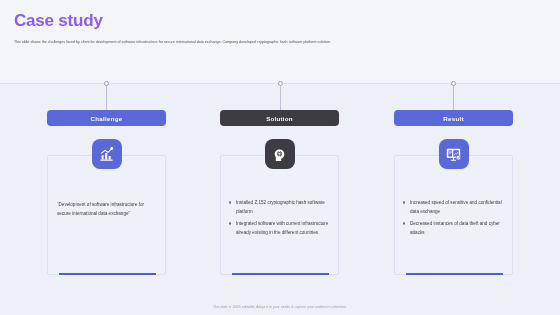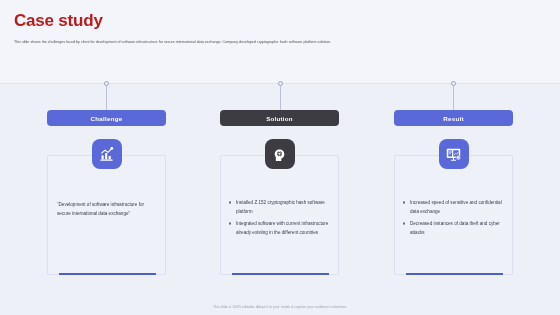--- a/index.html
+++ b/index.html
@@ -30,21 +30,21 @@
     height: 83px;
     background: #f4f5fa;
     box-sizing: border-box;
   }
   .page-title {
     position: absolute;
     left: 14px;
     top: 11px;
     font-size: 17px;
     font-weight: bold;
-    color: #b91c1c;
+    color: #8b5cf6;
     letter-spacing: -0.2px;
     line-height: 20px;
   }
   .subtitle {
     position: absolute;
     left: 14px;
     top: 39px;
     width: 500px;
     font-size: 3.6px;
     line-height: 6px;

